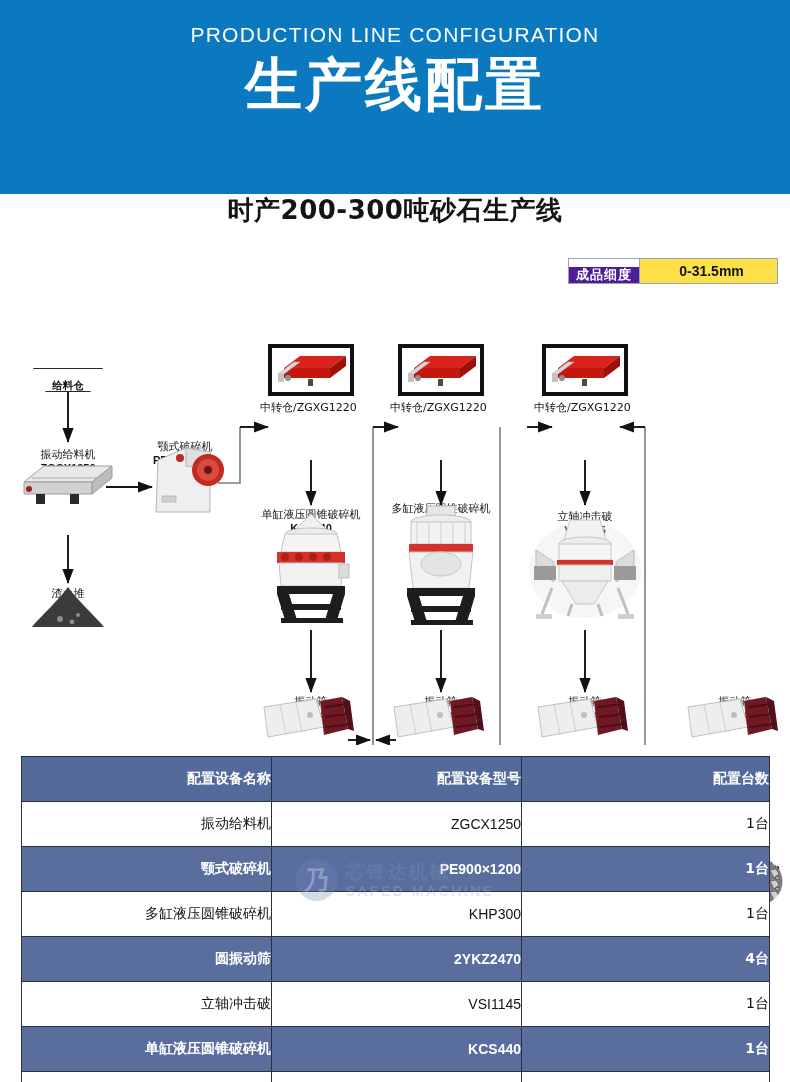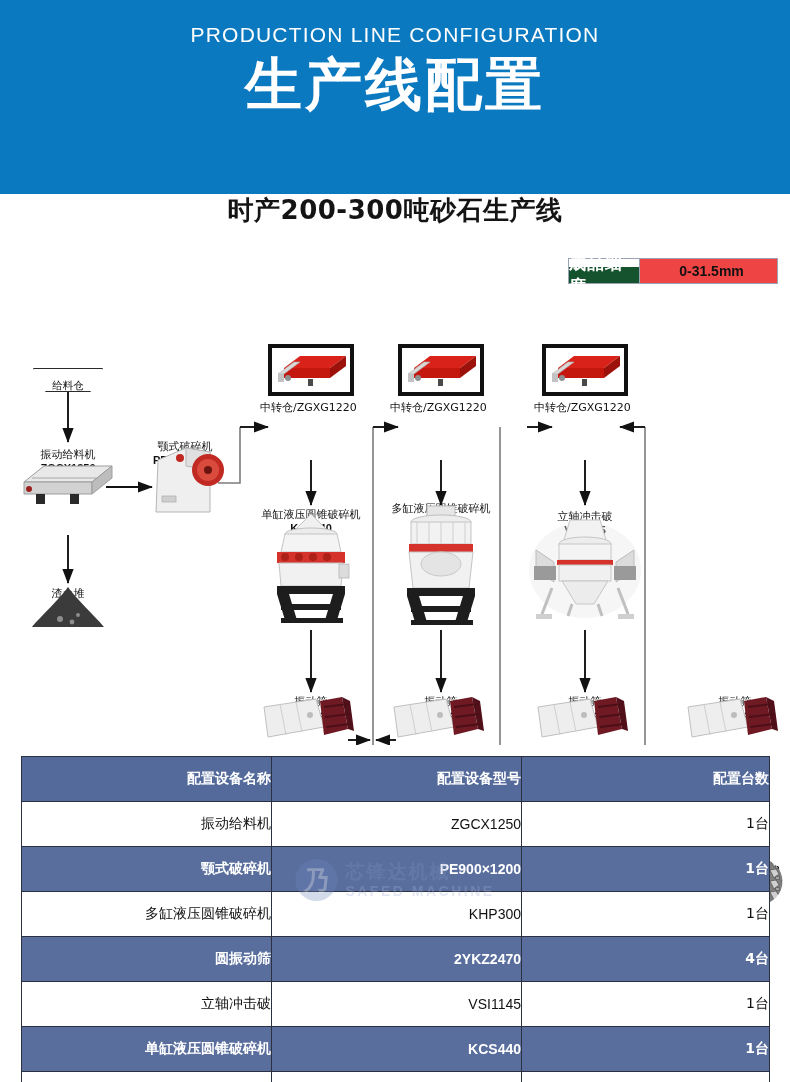--- a/index.html
+++ b/index.html
@@ -39,29 +39,29 @@
     font-family:"DejaVu Sans", sans-serif;
   }
 
   
   .specs { position:absolute; right:12px; top:258px; width:210px; }
   .spec-row {
     display:flex; height:26px; margin-bottom:4px;
     border:1px solid #9aa3b4;
   }
   .spec-key {
-    width:70px; background:#14532d; color:#ffffff;
-    font-size:17px; font-weight:700;
+    width:70px; background:#4c1d95; color:#ffffff;
+    font-size:13px; font-weight:700;
     display:flex; align-items:center; justify-content:center;
     font-family:"DejaVu Sans", sans-serif;
     letter-spacing:1px;
     margin-top:8px;
   }
   .spec-val {
-    flex:1; background:#ef4444; color:#111111;
+    flex:1; background:#fde047; color:#111111;
     font-size:14px; font-weight:700;
     display:flex; align-items:center; justify-content:center;
     font-family:"Liberation Sans", sans-serif;
     border-left:1px solid #9aa3b4;
     padding-left:6px;
   }
 
   
   .diagram { position:absolute; left:0; top:330px; width:790px; height:415px; }
   .diagram svg { position:absolute; left:0; top:0; }
@@ -87,21 +87,21 @@
   }
   .hopper .trap {
     width:70px; height:24px;
     border:1.5px solid #2b2b2b;
     background:#ffffff;
     clip-path: polygon(0 0, 100% 0, 82% 100%, 18% 100%);
   }
   .hopper .txt {
     position:absolute; left:0; top:0; width:70px; height:36px;
     display:flex; align-items:center; justify-content:center;
-    font-size:10.5px; font-weight:400; color:#111;
+    font-size:10.5px; font-weight:700; color:#111;
     font-family:"DejaVu Sans", sans-serif;
   }
 
   
   .conv-box {
     width:86px; height:52px; border:4px solid #111111; background:#ffffff;
     position:relative; overflow:hidden;
   }
 
   

